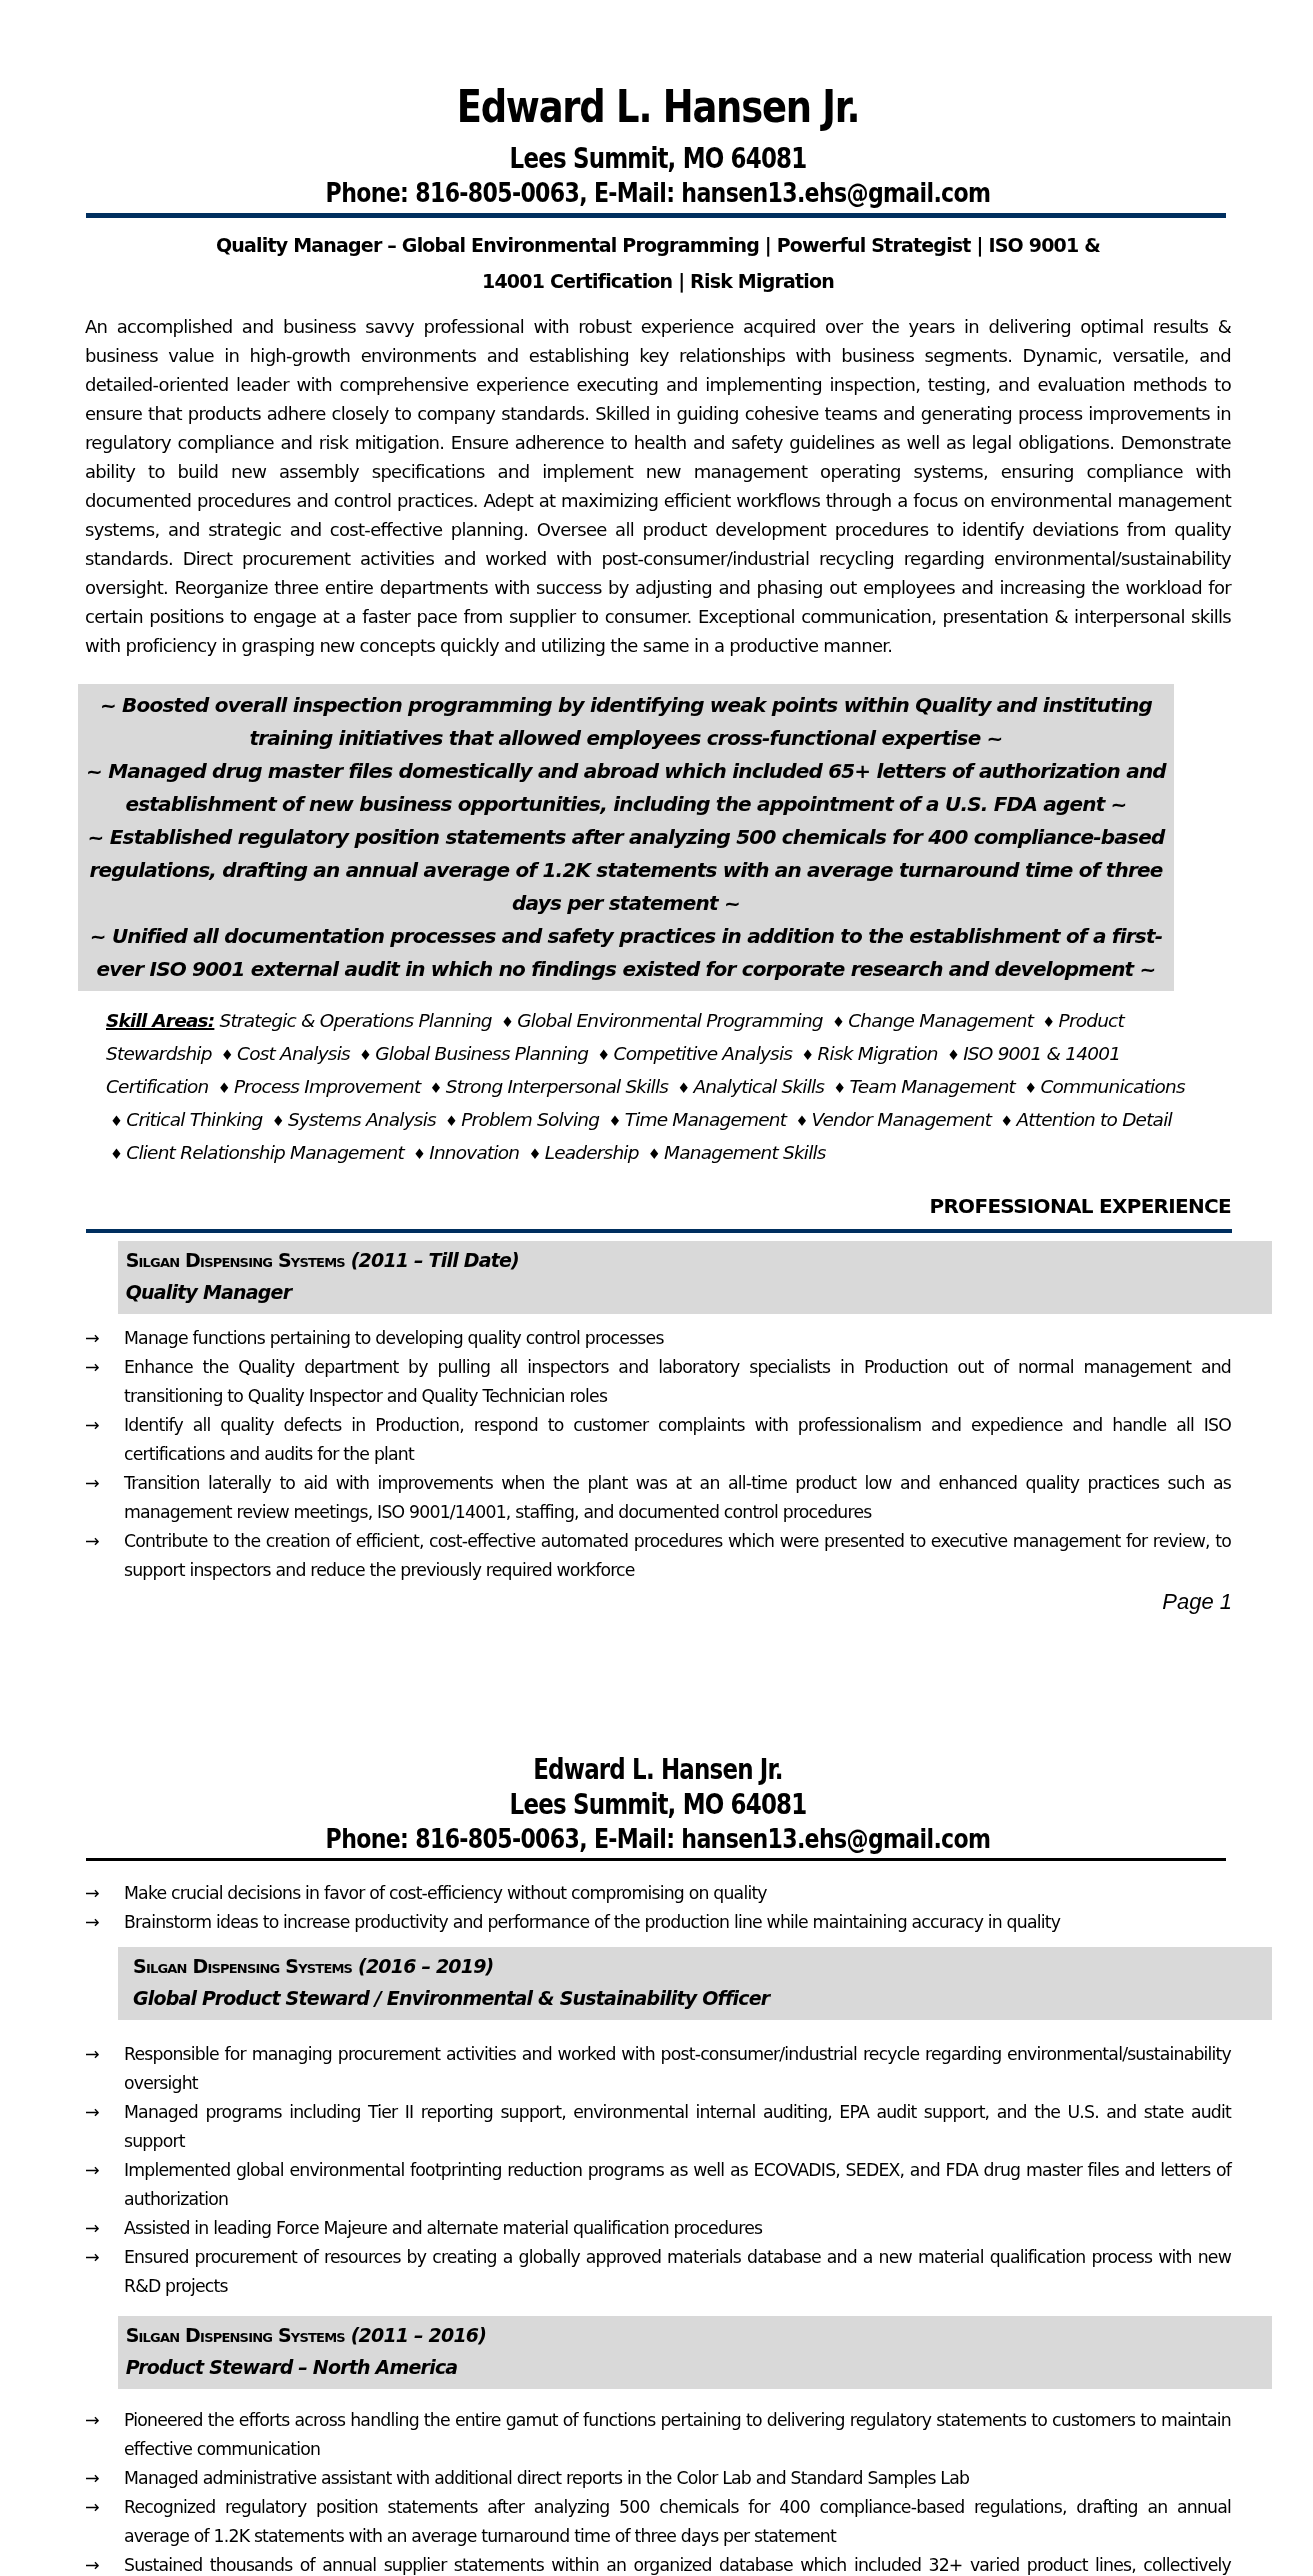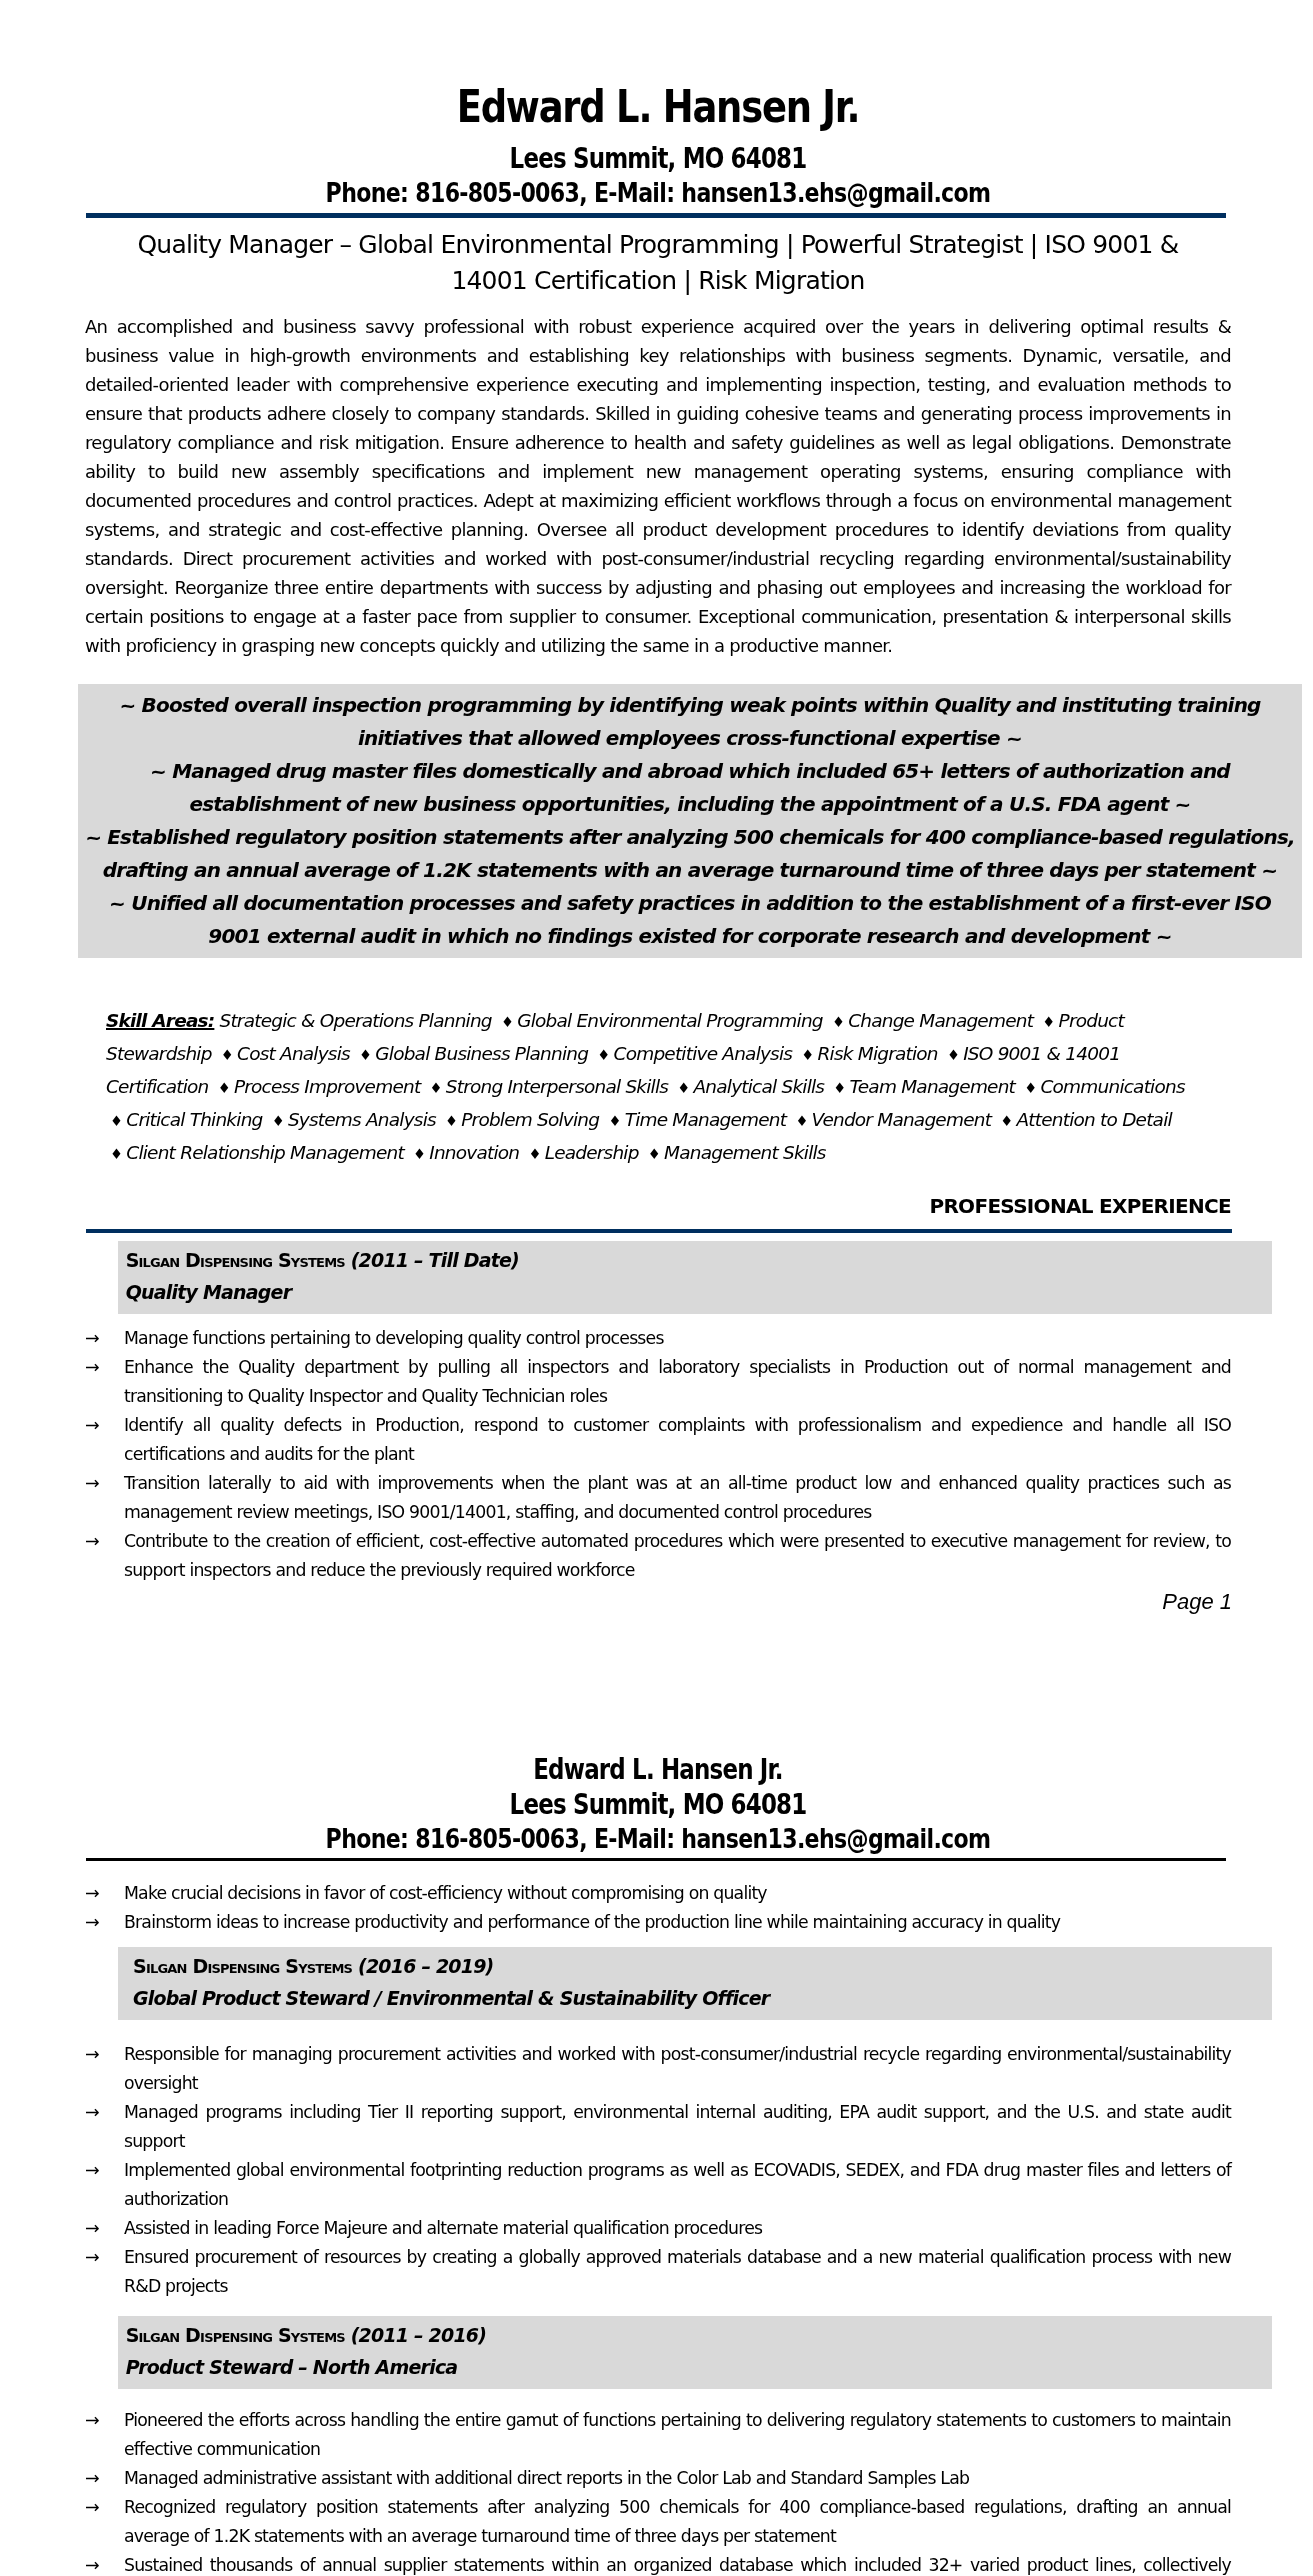--- a/index.html
+++ b/index.html
@@ -46,22 +46,22 @@
     font-weight: bold;
     font-size: 26px;
     letter-spacing: -0.8px;
     line-height: 34px;
     transform: scaleX(0.85);
   }
   .rule-navy { height: 4.6px; background: #002f5f; }
   .rule-black { height: 3.1px; background: #000; }
   .headline {
     font-family: "DejaVu Sans", sans-serif;
-    font-weight: normal;
-    font-size: 25px;
+    font-weight: bold;
+    font-size: 19px;
     line-height: 36px;
     letter-spacing: -0.8px;
   }
   .summary {
     font-family: "DejaVu Sans", sans-serif;
     font-size: 18px;
     line-height: 29px;
     text-align: justify;
     letter-spacing: -0.7px;
   }
@@ -158,21 +158,21 @@
 
   <div class="content rule-navy" style="top:213px; left:86px; width:1140px;"></div>
 
   <div class="content center" style="top:227px;">
     <div class="headline">Quality Manager – Global Environmental Programming | Powerful Strategist | ISO 9001 &amp;</div>
     <div class="headline">14001 Certification | Risk Migration</div>
   </div>
 
   <div class="content summary" style="top:312px;">An accomplished and business savvy professional with robust experience acquired over the years in delivering optimal results &amp; business value in high-growth environments and establishing key relationships with business segments. Dynamic, versatile, and detailed-oriented leader with comprehensive experience executing and implementing inspection, testing, and evaluation methods to ensure that products adhere closely to company standards. Skilled in guiding cohesive teams and generating process improvements in regulatory compliance and risk mitigation. Ensure adherence to health and safety guidelines as well as legal obligations. Demonstrate ability to build new assembly specifications and implement new management operating systems, ensuring compliance with documented procedures and control practices. Adept at maximizing efficient workflows through a focus on environmental management systems, and strategic and cost-effective planning. Oversee all product development procedures to identify deviations from quality standards. Direct procurement activities and worked with post-consumer/industrial recycling regarding environmental/sustainability oversight. Reorganize three entire departments with success by adjusting and phasing out employees and increasing the workload for certain positions to engage at a faster pace from supplier to consumer. Exceptional communication, presentation &amp; interpersonal skills with proficiency in grasping new concepts quickly and utilizing the same in a productive manner.</div>
 
-  <div class="content highlights" style="top:684px; left:78px; width:1224px; box-sizing:border-box;">
+  <div class="content highlights" style="top:684px; left:78px; width:1096px; box-sizing:border-box;">
     <div>~ Boosted overall inspection programming by identifying weak points within Quality and instituting training initiatives that allowed employees cross-functional expertise ~</div>
     <div>~ Managed drug master files domestically and abroad which included 65+ letters of authorization and establishment of new business opportunities, including the appointment of a U.S. FDA agent ~</div>
     <div>~ Established regulatory position statements after analyzing 500 chemicals for 400 compliance-based regulations, drafting an annual average of 1.2K statements with an average turnaround time of three days per statement ~</div>
     <div>~ Unified all documentation processes and safety practices in addition to the establishment of a first-ever ISO 9001 external audit in which no findings existed for corporate research and development ~</div>
   </div>
 
   <div class="content skills" style="top:1005px; left:106px; width:1113px;" id="skills-box">
     <span class="label">Skill Areas:</span>
    <span>Strategic &amp; Operations Planning</span> <span class="sep">♦</span><span>Global Environmental Programming</span> <span class="sep">♦</span><span>Change Management</span> <span class="sep">♦</span><span>Product Stewardship</span> <span class="sep">♦</span><span>Cost Analysis</span> <span class="sep">♦</span><span>Global Business Planning</span> <span class="sep">♦</span><span>Competitive Analysis</span> <span class="sep">♦</span><span>Risk Migration</span> <span class="sep">♦</span><span>ISO 9001 &amp; 14001 Certification</span> <span class="sep">♦</span><span>Process Improvement</span> <span class="sep">♦</span><span>Strong Interpersonal Skills</span> <span class="sep">♦</span><span>Analytical Skills</span> <span class="sep">♦</span><span>Team Management</span> <span class="sep">♦</span><span>Communications</span> <span class="sep">♦</span><span>Critical Thinking</span> <span class="sep">♦</span><span>Systems Analysis</span> <span class="sep">♦</span><span>Problem Solving</span> <span class="sep">♦</span><span>Time Management</span> <span class="sep">♦</span><span>Vendor Management</span> <span class="sep">♦</span><span>Attention to Detail</span> <span class="sep">♦</span><span>Client Relationship Management</span> <span class="sep">♦</span><span>Innovation</span> <span class="sep">♦</span><span>Leadership</span> <span class="sep">♦</span><span>Management Skills</span></div>
 

